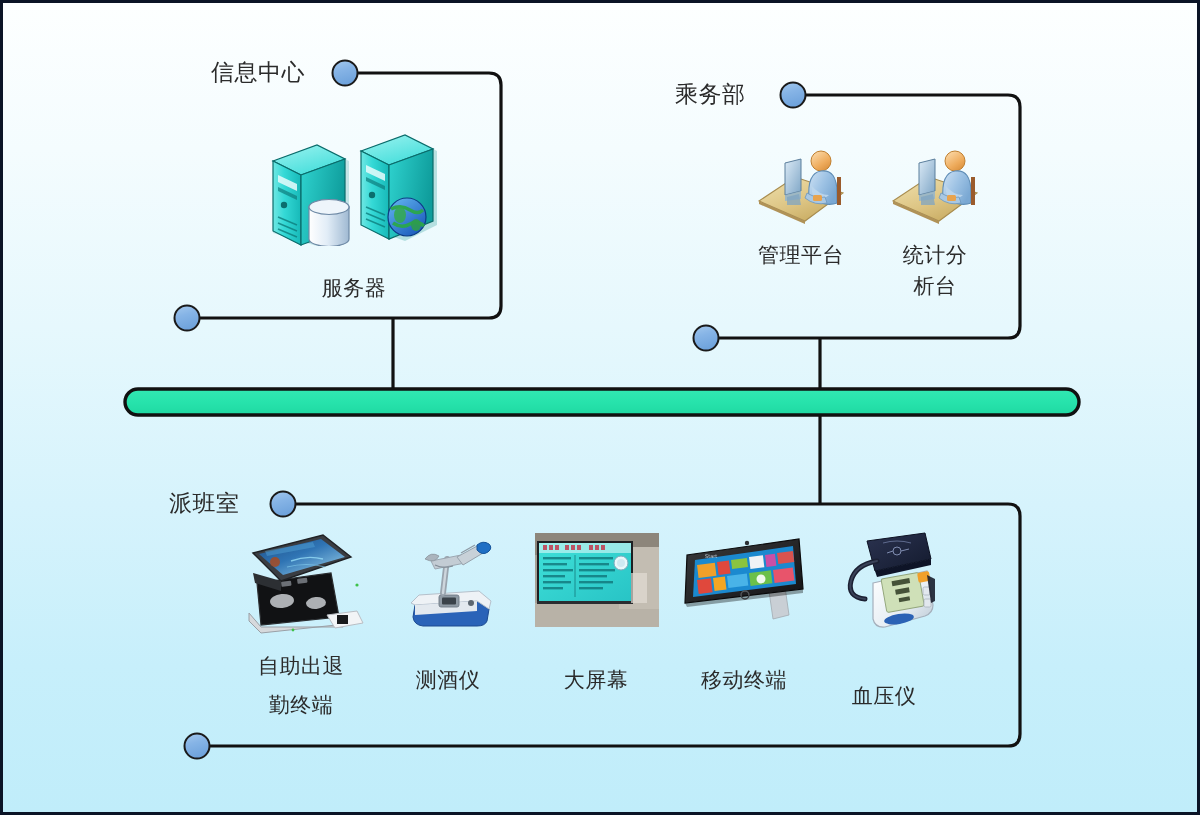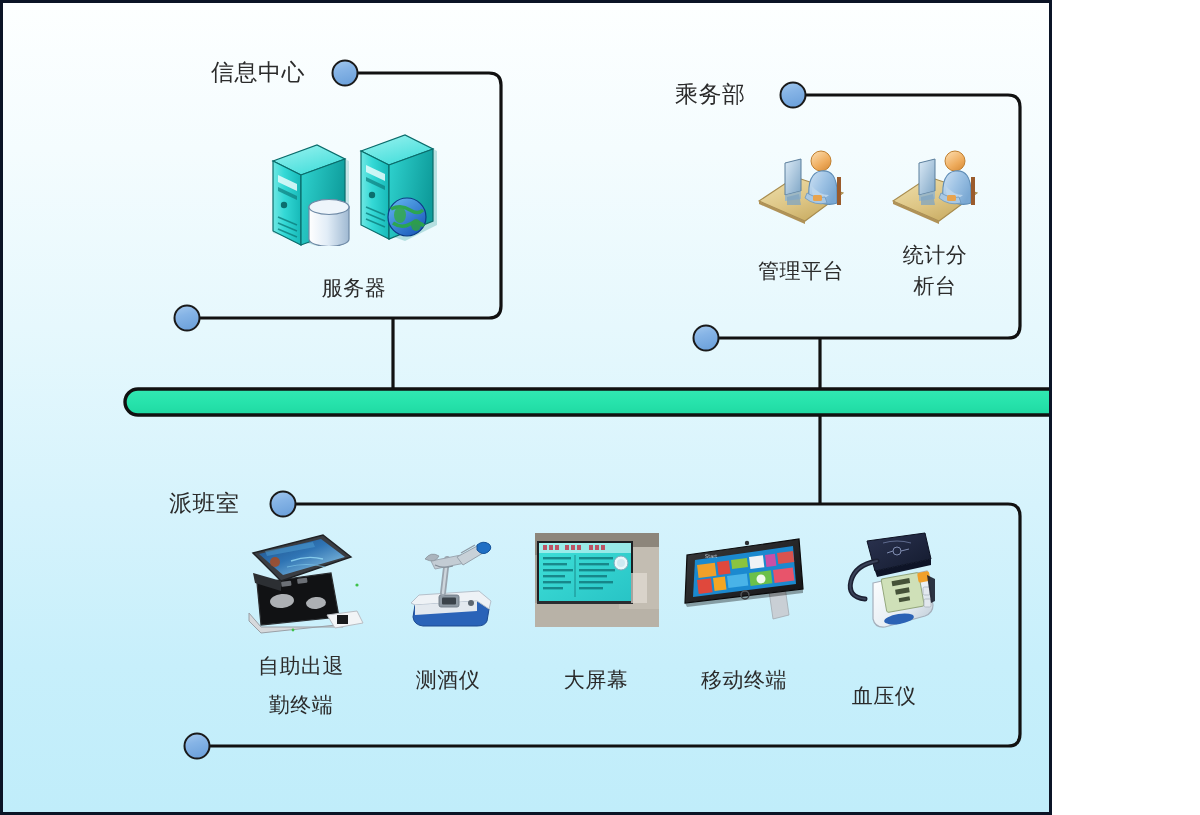--- a/index.html
+++ b/index.html
@@ -2,21 +2,21 @@
 <html><head>
 <meta charset="utf-8">
 <style>
   html, body {
     margin: 0;
     padding: 0;
     background: #ffffff;
   }
   #canvas {
     position: relative;
-    width: 1052px;
+    width: 1200px;
     height: 815px;
     box-sizing: border-box;
     border: 3px solid #0b1426;
     background: linear-gradient(to bottom, #fdffff 0%, #f4fcfe 18%, #e6f8fd 40%, #d6f3fc 62%, #c7effb 82%, #c0edfa 100%);
     overflow: hidden;
     font-family: "DejaVu Sans", "Liberation Sans", sans-serif;
   }
   #svg-layer {
     position: absolute;
     left: 0; top: 0;
@@ -224,21 +224,21 @@
       <path d="M30,56 L46,52 L46,60 L30,62 Z" fill="#8fb3cf" opacity="0.8"></path>
       <path d="M32,58 L44,55 L46,66 L32,66 Z" fill="#7fa4c2" opacity="0.75"></path>
       <circle cx="66" cy="22" r="10" fill="url(#gHead)" stroke="#c07f2f" stroke-width="1"></circle>
       <path d="M54,60 q-2,-26 12,-28 q16,-2 16,22 l0,10 q-10,4 -28,-4 Z" fill="url(#gBody)" stroke="#5e8cb5" stroke-width="1.1"></path>
       <path d="M56,46 q8,10 18,10 q-6,6 -16,2 Z" fill="#bcd6ec" opacity="0.9"></path>
       <path d="M52,54 q10,6 18,4 l2,6 q-12,3 -22,-5 Z" fill="#a9c8e3" stroke="#6d97bd" stroke-width="0.8"></path>
       <rect x="58" y="56" width="9" height="6" rx="1.5" fill="#e8a34e"></rect>
       <path d="M82,38 L86,38 L86,66 L82,66 Z" fill="#9a5b2c"></path>
     </svg>
   </div>
-  <div class="node-label" style="left:723px; top:237px; width:150px;margin-top:16px;">管理平台</div>
+  <div class="node-label" style="left:723px; top:237px; width:150px;">管理平台</div>
 
   <div class="icon-box" style="left:886px; top:136px; width:92px; height:86px;">
     <svg width="92" height="86" viewBox="0 0 92 86">
       <path d="M4,62 L40,38 L88,54 L50,82 Z" fill="url(#gDesk)" stroke="#a88c4e" stroke-width="1.1"></path>
       <path d="M4,62 L50,82 L50,85 L4,65 Z" fill="#b09257"></path>
       <path d="M30,24 L46,20 L46,52 L30,56 Z" fill="url(#gMon)" stroke="#5b7e9c" stroke-width="1"></path>
       <path d="M30,56 L46,52 L46,60 L30,62 Z" fill="#8fb3cf" opacity="0.8"></path>
       <path d="M32,58 L44,55 L46,66 L32,66 Z" fill="#7fa4c2" opacity="0.75"></path>
       <circle cx="66" cy="22" r="10" fill="url(#gHead)" stroke="#c07f2f" stroke-width="1"></circle>
       <path d="M54,60 q-2,-26 12,-28 q16,-2 16,22 l0,10 q-10,4 -28,-4 Z" fill="url(#gBody)" stroke="#5e8cb5" stroke-width="1.1"></path>

